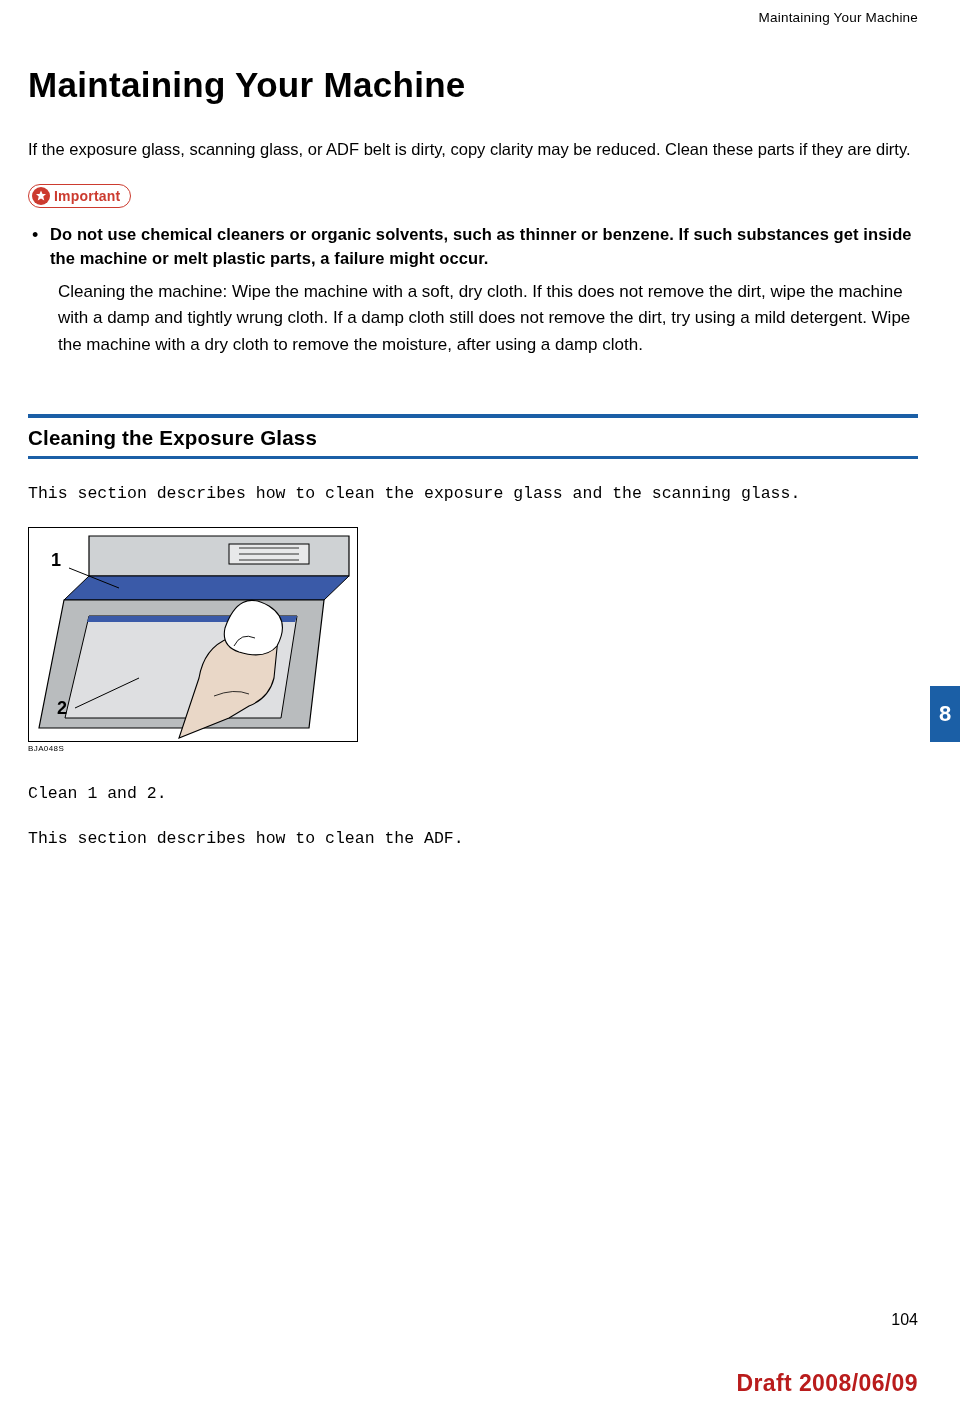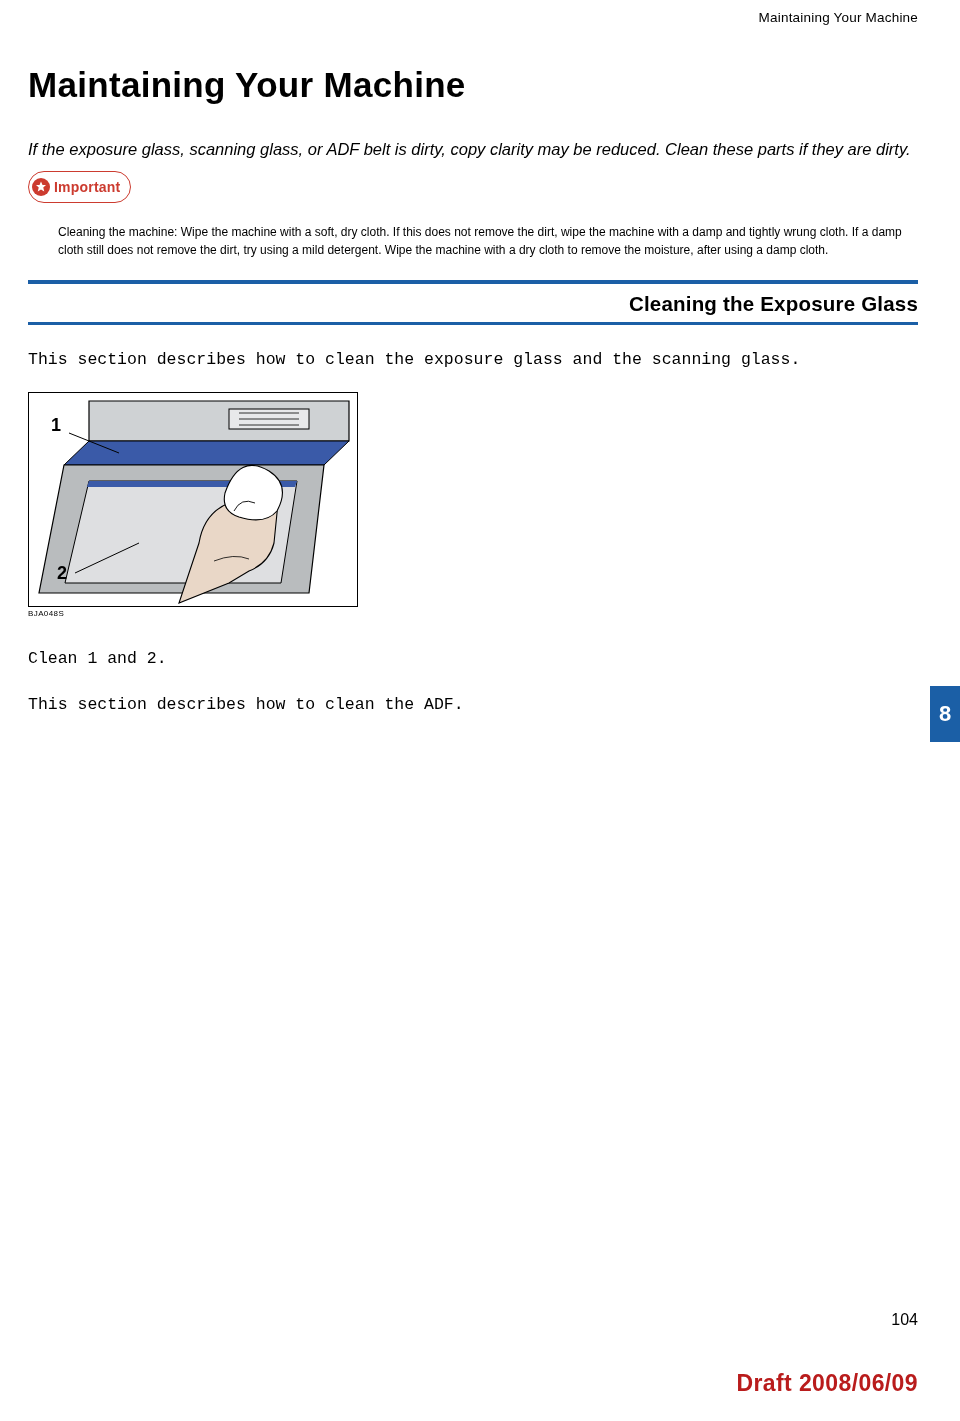--- a/index.html
+++ b/index.html
@@ -1,31 +1,31 @@
 <!DOCTYPE html>
 <html><head>
 <meta charset="utf-8">
 <style>
   * { box-sizing: border-box; margin: 0; padding: 0; }
   html, body { width: 960px; height: 1421px; background: #fff; }
   body { font-family: "Helvetica Neue", Arial, sans-serif; color: #000; position: relative; }
   .page { padding: 8px 42px 0 28px; }
   .running-header { text-align: right; font-size: 13.5px; padding: 2px 0 40px 0; letter-spacing: 0.2px; }
   h1.title { font-size: 35px; font-weight: 600; letter-spacing: 0.3px; margin-bottom: 32px; }
-  p.intro { font-size: 16.5px; line-height: 1.55; margin-bottom: 4px; font-style: italic; }
-  .important-badge { display: inline-flex; align-items: center; border: 1.5px solid #cc3b2f; border-radius: 999px; padding: 0 10px 0 3px; height: 32px; margin-top: 4px; margin-bottom: 14px; }
+  p.intro { font-size: 16.5px; line-height: 1.55; margin-bottom: 17px; }
+  .important-badge { display: inline-flex; align-items: center; border: 1.5px solid #cc3b2f; border-radius: 999px; padding: 0 10px 0 3px; height: 24px; margin-top: 4px; margin-bottom: 14px; }
   .important-badge .star { width: 18px; height: 18px; background: #cc3b2f; border-radius: 50%; display: flex; align-items: center; justify-content: center; margin-right: 4px; }
   .important-badge .star svg { fill: #fff; }
   .important-badge .lbl { color: #cc3b2f; font-weight: 700; font-size: 14px; letter-spacing: 0.2px; }
   ul.bullets { list-style: none; padding-left: 22px; margin-bottom: 6px; }
   ul.bullets li { position: relative; font-size: 16.5px; line-height: 1.5; margin-bottom: 8px; font-weight: 700; letter-spacing: 0.1px; }
   ul.bullets li::before { content: "•"; position: absolute; left: -18px; top: 0; font-weight: 400; font-size: 18px; }
   .subhead { font-weight: 700; font-size: 16.5px; margin-bottom: 8px; margin-top: 2px; }
-  p.body-ind { font-size: 12px; line-height: 1.55; padding-left: 30px; margin-bottom: 20px; }
-  .section-bar { margin-bottom: 8px; text-align: right; }
+  p.body-ind { font-size: 17px; line-height: 1.55; padding-left: 30px; margin-bottom: 56px; }
+  .section-bar { margin-bottom: 8px; }
   .section-bar .top { height: 4px; background: #1b5fa6; }
   .section-bar h2 { font-size: 20.5px; font-weight: 700; padding: 8px 0 6px 0; letter-spacing: 0.2px; }
   .section-bar .bot { height: 3px; background: #1b5fa6; margin-bottom: 22px; }
   p.body { font-size: 16.5px; line-height: 1.55; margin-bottom: 20px; font-family: Liberation Mono, monospace; }
   p.body.small-gap { margin-bottom: 8px; }
   .diagram-wrap { margin-bottom: 28px; }
   .diagram { width: 330px; height: 215px; border: 1px solid #000; position: relative; background: #fff; overflow: hidden; }
   .fig-id { font-size: 8px; width: 330px; padding-top: 2px; letter-spacing: 0.4px; }
   .chapter-tab { position: absolute; right: 0; top: 686px; width: 30px; height: 56px; background: #1b5fa6; color: #fff; display: flex; align-items: center; justify-content: center; font-weight: 700; font-size: 22px; }
   .page-num { position: absolute; right: 42px; bottom: 92px; font-size: 16px; }
@@ -44,20 +44,21 @@
   <div class="important-badge">
     <span class="star">
       <svg viewBox="0 0 24 24" width="12" height="12">
           <path d="M12 1l3 7h7l-5.5 5 2 8L12 17l-6.5 4 2-8L2 8h7z"></path>
         </svg>
     </span>
     <span class="lbl">Important</span>
   </div>
 
   <ul class="bullets">
+    <li>Do not use chemical cleaners or organic solvents, such as thinner or benzene. If such substances get inside the machine or melt plastic parts, a failure might occur.</li>
   </ul>
 
   <p class="body-ind">Cleaning the machine: Wipe the machine with a soft, dry cloth. If this does not remove the dirt, wipe the machine with a damp and tightly wrung cloth. If a damp cloth still does not remove the dirt, try using a mild detergent. Wipe the machine with a dry cloth to remove the moisture, after using a damp cloth.</p>
 
   <div class="section-bar">
     <div class="top"></div>
     <h2>Cleaning the Exposure Glass</h2>
     <div class="bot"></div>
   </div>
 

